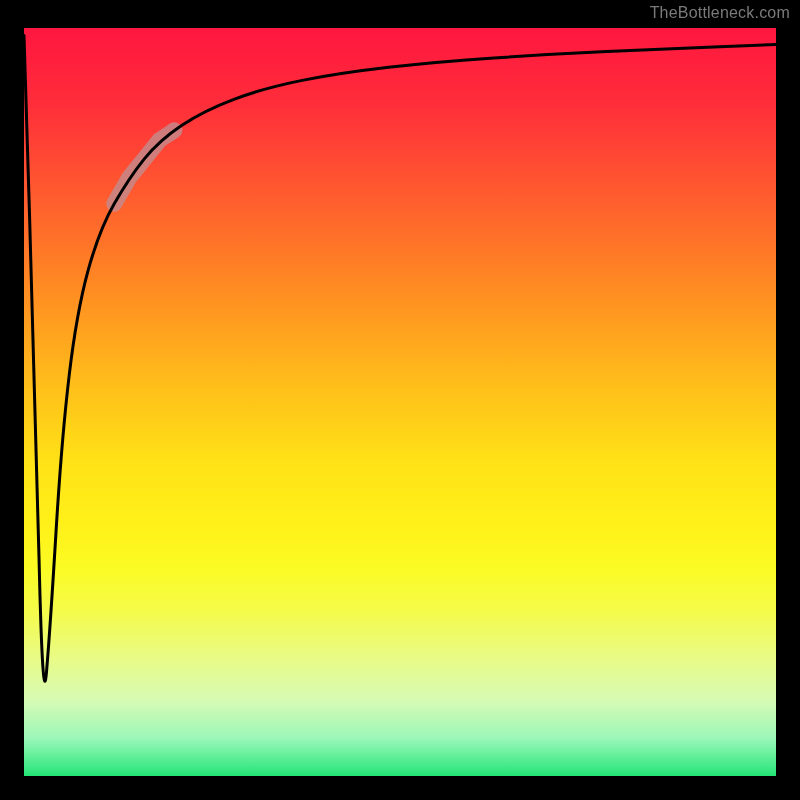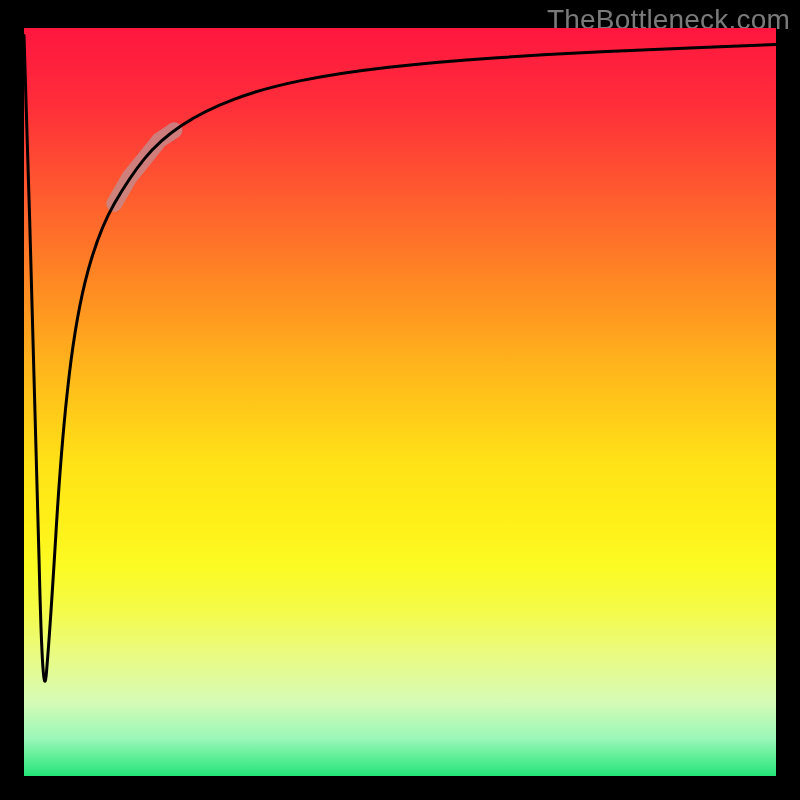--- a/index.html
+++ b/index.html
@@ -15,21 +15,21 @@
     position: relative;
     width: 800px;
     height: 800px;
     background: #000;
   }
   .watermark {
     position: absolute;
     top: 4px;
     right: 10px;
     color: #7a7a7a;
-    font-size: 28px;
+    font-size: 16px;
     font-weight: 500;
     letter-spacing: 0.2px;
     user-select: none;
   }
   .plot-area {
     position: absolute;
     left: 24px;
     top: 28px;
     width: 752px;   
     height: 748px;  

